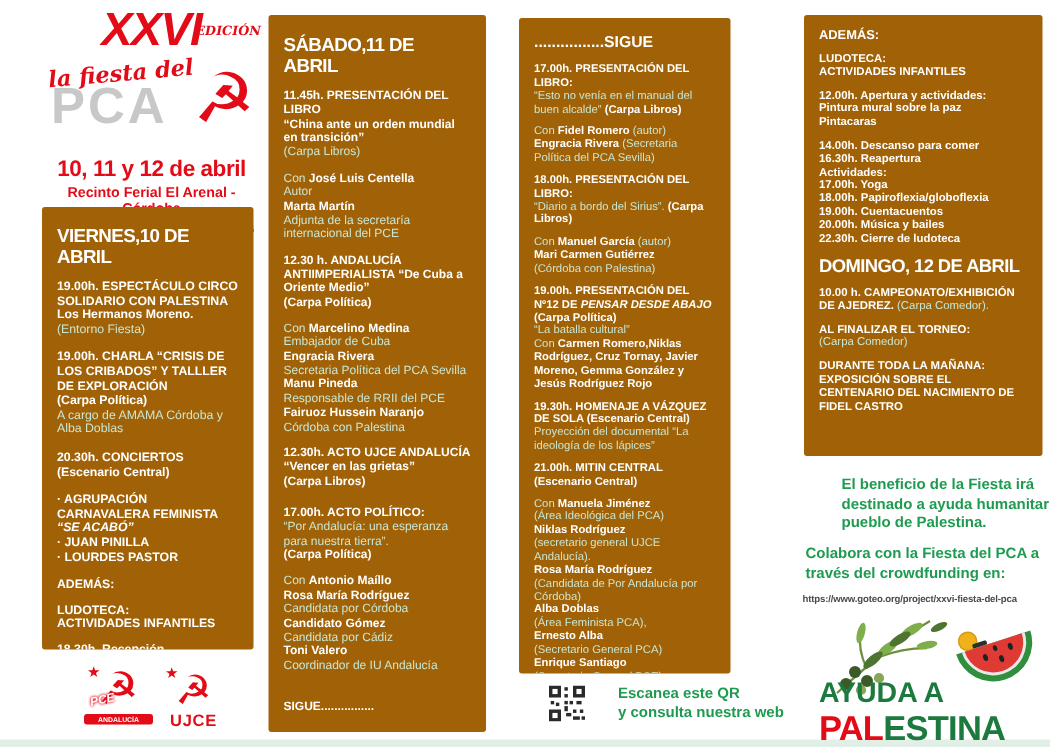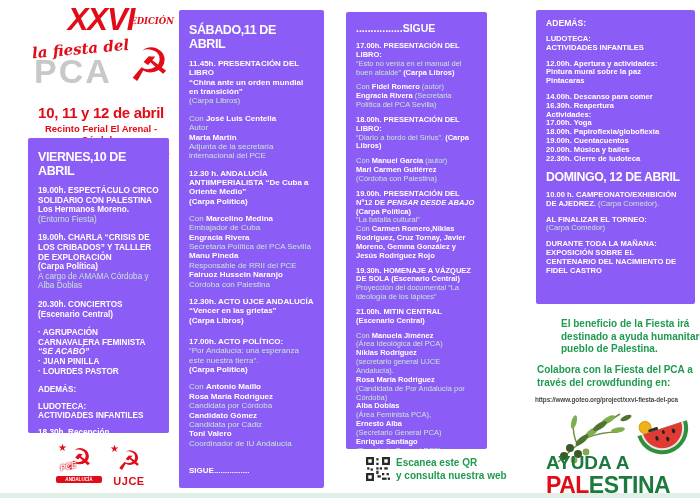--- a/index.html
+++ b/index.html
@@ -15,21 +15,21 @@
   .fiesta{position:absolute;left:6px;top:0px;font-family:"DejaVu Serif",serif;font-style:italic;
           font-weight:bold;font-size:15px;transform:rotate(-5deg);z-index:2;}
   .pca{position:absolute;left:8px;top:12px;font-size:34px;font-weight:bold;letter-spacing:2px;
        color:#c7c9c8;z-index:1;}
   .hs-big{position:absolute;right:6px;top:2px;font-family:"DejaVu Sans",sans-serif;font-size:46px;
           line-height:46px;color:#e30b17;z-index:3;}
   .dates{font-size:15px;font-weight:bold;letter-spacing:-0.3px;margin-top:2px;}
   .venue{font-size:9.5px;font-weight:bold;margin-top:2px;}
   .hdr-url{font-size:7.8px;font-weight:bold;margin-top:3px;}
   
-  .col{position:absolute;background:#8b5cf6;border-radius:2px;box-sizing:border-box;
+  .col{position:absolute;background:#a16207;border-radius:2px;box-sizing:border-box;
        display:flex;flex-direction:column;overflow:hidden;}
   .col1{left:28px;top:138px;width:141px;height:295px;padding:12px 10px;}
   .col2{left:179px;top:10px;width:145px;height:478px;padding:13px 10px;}
   .col3{left:346px;top:12px;width:141px;height:437px;padding:10px 10px;}
   .col4{left:536px;top:10px;width:159px;height:294px;padding:9px 10px;}
   .ln{color:#c8e6d2;}
   .ln b{color:#ffffff;font-weight:bold;font-style:normal;}
   .ln b.bi{font-style:italic;}
   .ln.b{color:#ffffff;font-weight:bold;}
   .ln.b2{color:#ffffff;font-weight:bold;}
@@ -37,21 +37,21 @@
   .col1 .ln{font-size:8.2px;line-height:1.17;}
   .col2 .ln{font-size:8px;line-height:1.17;}
   .col3 .ln{font-size:7.5px;line-height:1.18;}
   .col4 .ln{font-size:7.6px;line-height:1.16;}
   .col4 .ln.b2{font-size:8.6px;}
   .col-title{color:#fff;font-weight:bold;font-size:12.5px;letter-spacing:-0.4px;margin-bottom:8px;}
   .col3 .col-title{font-size:10.5px;letter-spacing:0;}
   .col4 .ln.t{font-size:12.3px;letter-spacing:-0.4px;line-height:1.2;margin:1px 0 2px 0;}
   .sp{flex:0 0 auto;}
   
-  .qr{position:absolute;left:366px;top:456px;display:flex;align-items:center;gap:6px;}
+  .qr{position:absolute;left:366px;top:456px;display:flex;align-items:center;gap:22px;}
   .qr svg{display:block;}
   .qr-text{font-size:10px;font-weight:bold;color:#1e9b50;line-height:1.3;}
   
   .benefit{position:absolute;left:537px;top:318px;width:160px;font-size:10px;font-weight:bold;
            color:#1e9b50;line-height:1.25;margin-left:24px;}
   .collab{position:absolute;left:537px;top:364px;width:160px;font-size:10px;font-weight:bold;
           color:#1e9b50;line-height:1.25;}
   .cf-url{position:absolute;left:535px;top:396px;width:165px;font-size:6.4px;font-weight:bold;
           color:#4a4a4a;letter-spacing:-0.1px;}
   .ayuda{position:absolute;left:540px;top:408px;width:158px;height:94px;}
@@ -144,21 +144,21 @@
         <div class="ln n">Secretaria Política del PCA Sevilla</div>
         <div class="ln n"><b>Manu Pineda</b></div>
         <div class="ln n">Responsable de RRII del PCE</div>
         <div class="ln n"><b>Fairuoz Hussein Naranjo</b></div>
         <div class="ln n">Córdoba con Palestina</div>
         <div class="sp" style="height: 8px;"></div>
         <div class="ln b">12.30h. ACTO UJCE ANDALUCÍA “Vencer en las grietas”</div>
         <div class="ln b">(Carpa Libros)</div>
         <div class="sp" style="height: 12px;"></div>
         <div class="ln b">17.00h. ACTO POLÍTICO:</div>
-        <div class="ln n">“Por Andalucía:  una esperanza este nuestra tierra”.</div>
+        <div class="ln n">“Por Andalucía:  una esperanza para nuestra tierra”.</div>
         <div class="ln b">(Carpa Política)</div>
         <div class="sp" style="height: 8px;"></div>
         <div class="ln n">Con <b>Antonio Maíllo</b></div>
         <div class="ln n"><b>Rosa María Rodríguez</b></div>
         <div class="ln n">Candidata por Córdoba</div>
         <div class="ln n"><b>Candidato Gómez</b></div>
         <div class="ln n">Candidata por Cádiz</div>
         <div class="ln n"><b>Toni Valero</b></div>
         <div class="ln n">Coordinador de IU Andalucía</div>
         <div class="sp" style="flex: 1 1 0%;"></div>

